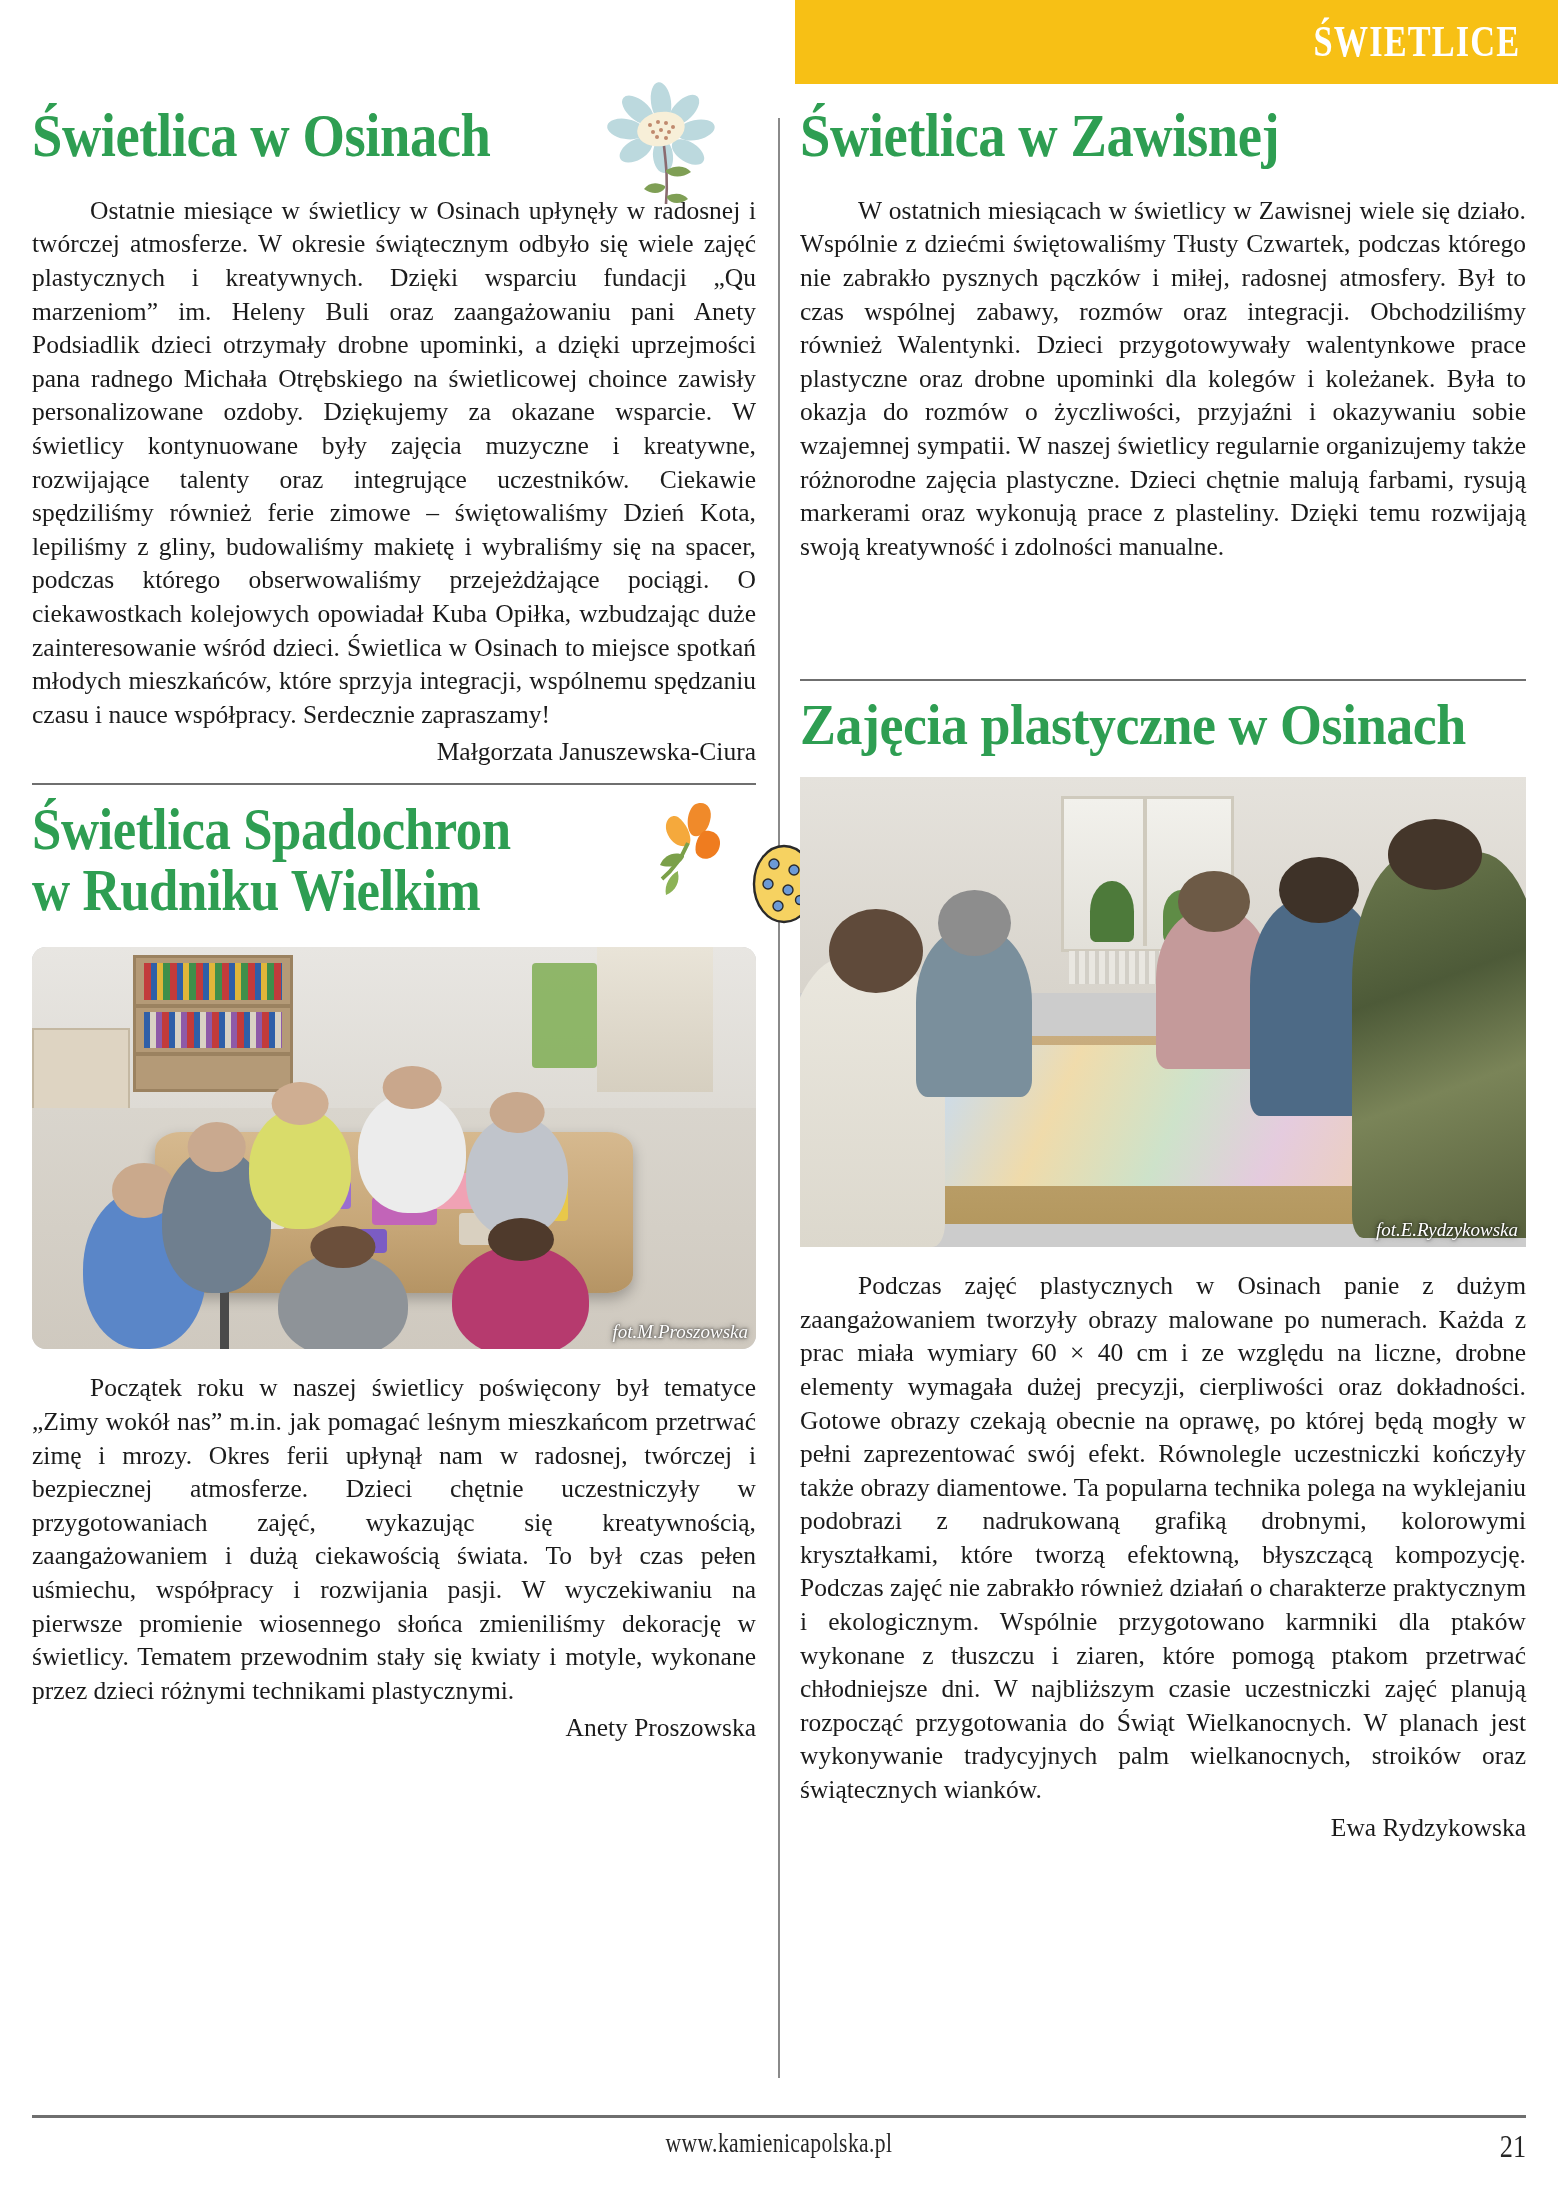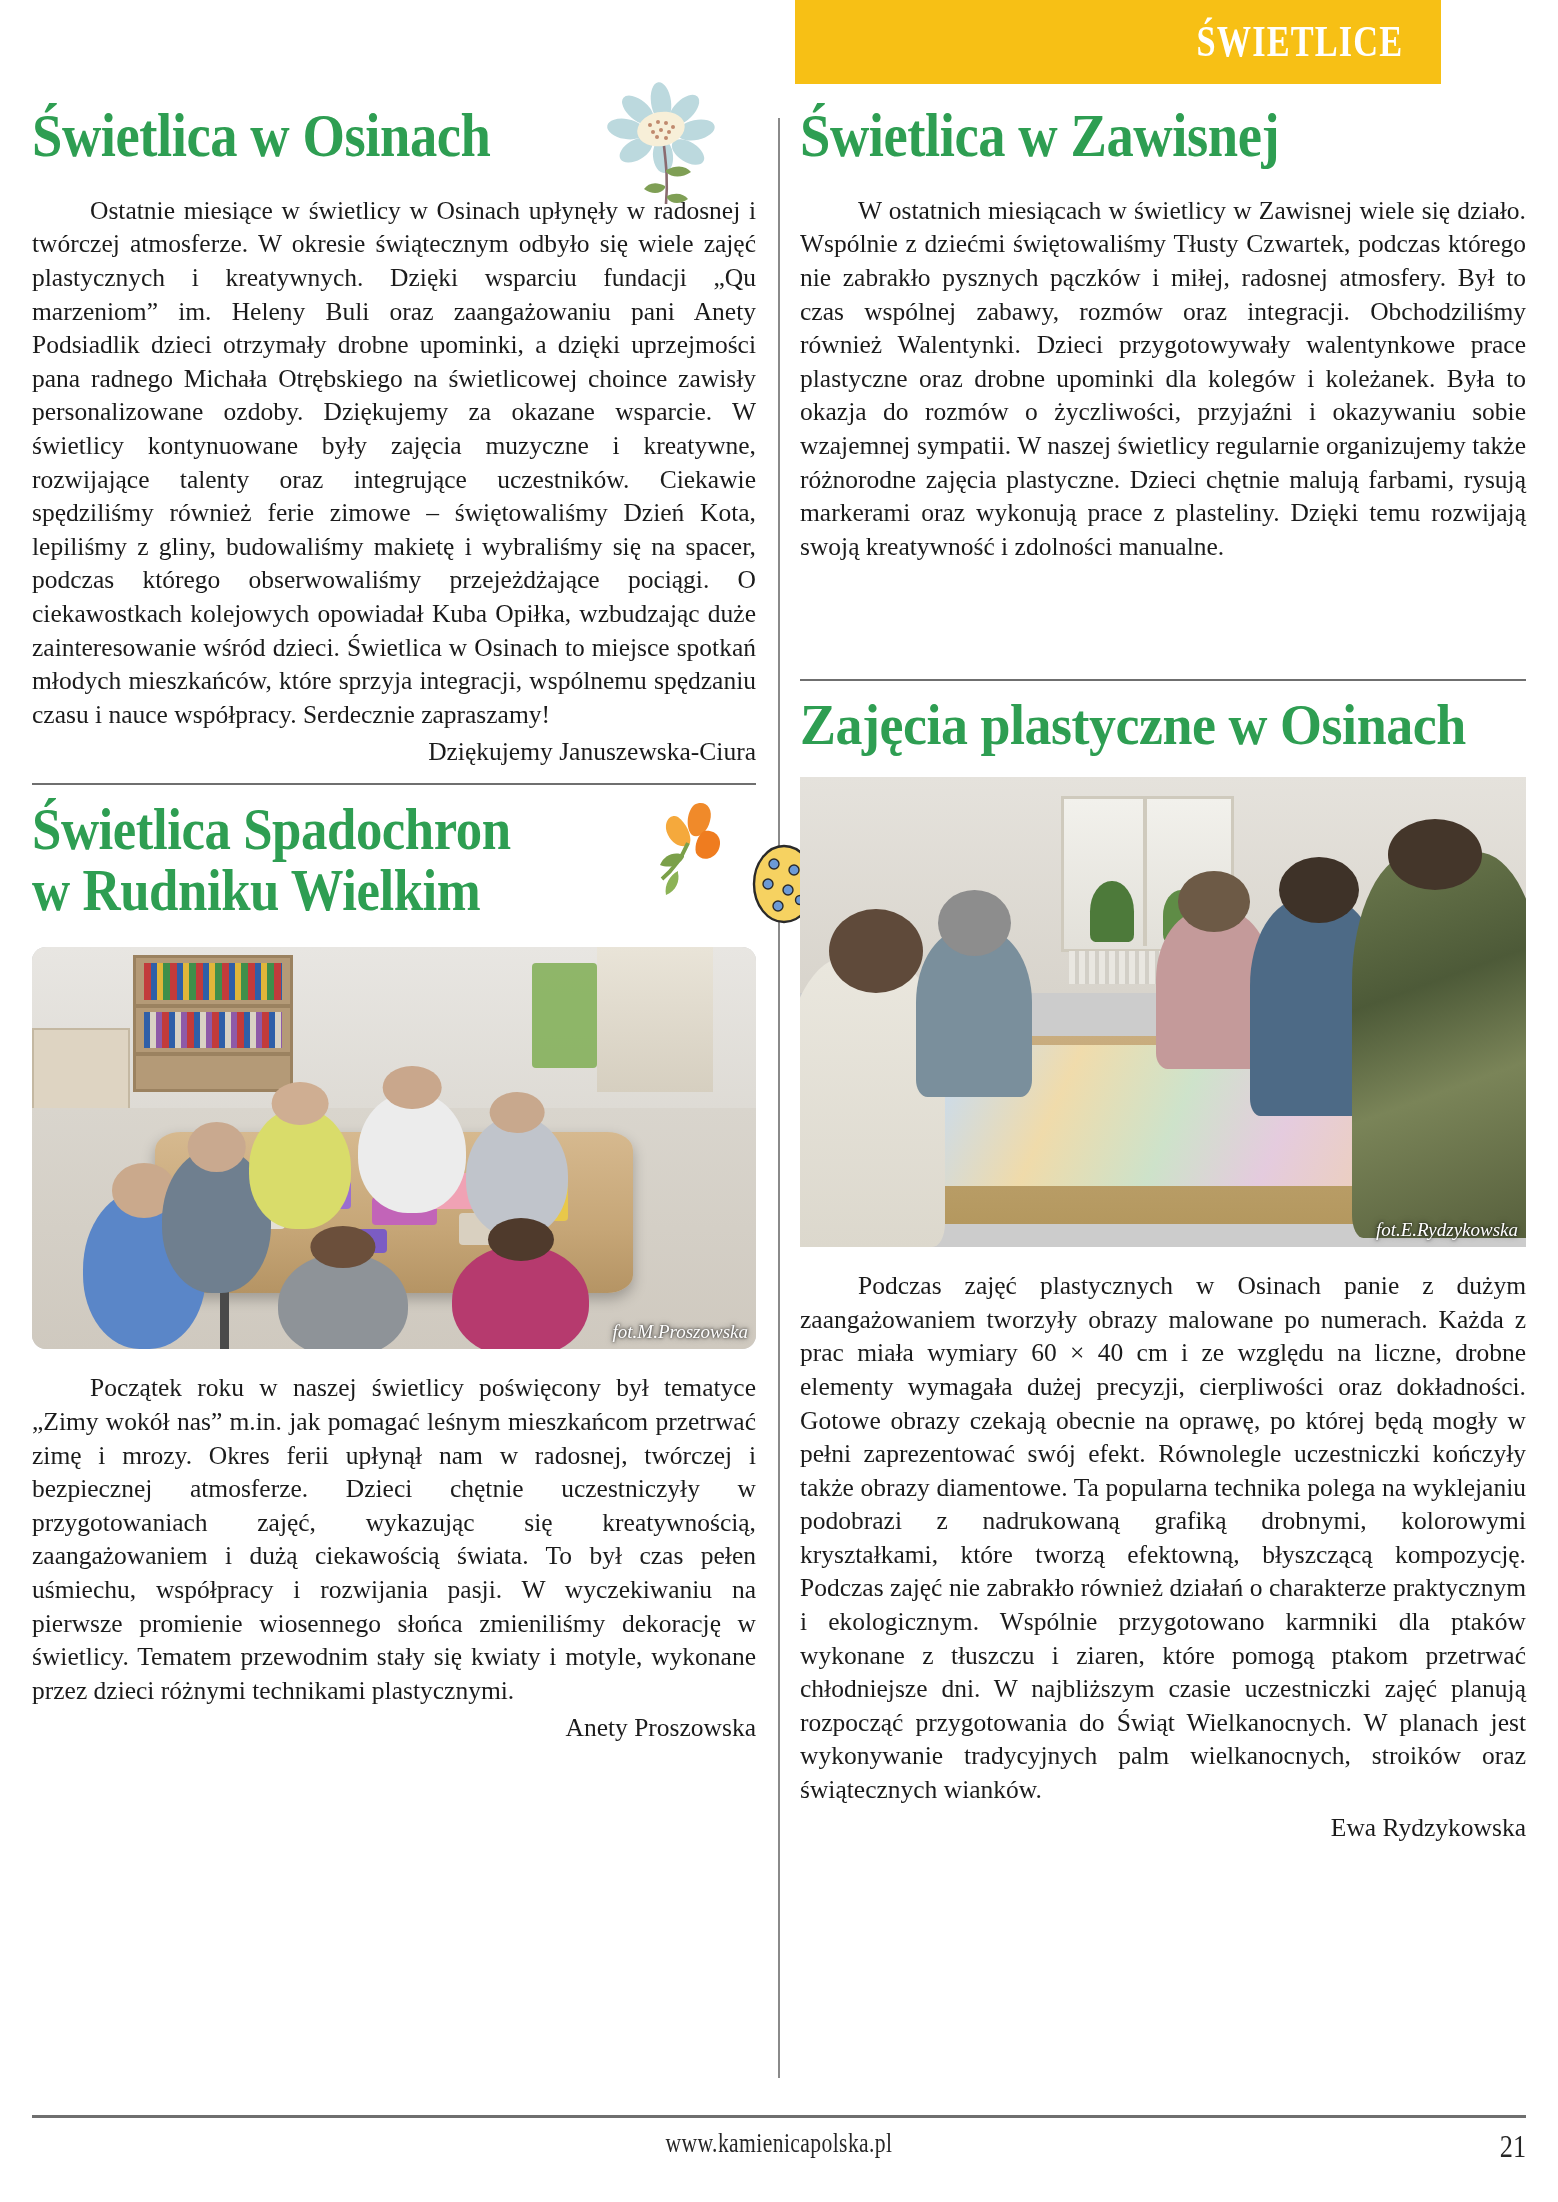--- a/index.html
+++ b/index.html
@@ -15,21 +15,21 @@
     font-family: "Liberation Serif", "DejaVu Serif", serif;
     color: #1b1b1b;
     overflow: hidden;
   }
 
   
   .header-banner {
     position: absolute;
     left: 795px;
     top: 0;
-    width: 646px;
+    width: 763px;
     height: 84px;
     background: #f7c015;
     display: flex;
     align-items: center;
     justify-content: flex-end;
     box-sizing: border-box;
     padding-right: 38px;
   }
   .header-banner .banner-title {
     color: #ffffff;
@@ -256,21 +256,21 @@
   </div>
 
   <div class="col-divider"></div>
 
   <div class="col-left">
 
     <h1 class="article-title">Świetlica w Osinach</h1>
 
     <p class="body-text" style="margin-top: 26px; text-indent: 58px;">Ostatnie miesiące w świetlicy w Osinach upłynęły w radosnej i twórczej atmosferze. W okresie świątecznym odbyło się wiele zajęć plastycznych i kreatywnych. Dzięki wsparciu fundacji „Qu marzeniom” im. Heleny Buli oraz zaangażowaniu pani Anety Podsiadlik dzieci otrzymały drobne upominki, a dzięki uprzejmości pana radnego Michała Otrębskiego na świetlicowej choince zawisły personalizowane ozdoby. Dziękujemy za okazane wsparcie. W świetlicy kontynuowane były zajęcia muzyczne i kreatywne, rozwijające talenty oraz integrujące uczestników. Ciekawie spędziliśmy również ferie zimowe – świętowaliśmy Dzień Kota, lepiliśmy z gliny, budowaliśmy makietę i wybraliśmy się na spacer, podczas którego obserwowaliśmy przejeżdżające pociągi. O ciekawostkach kolejowych opowiadał Kuba Opiłka, wzbudzając duże zainteresowanie wśród dzieci. Świetlica w Osinach to miejsce spotkań młodych mieszkańców, które sprzyja integracji, wspólnemu spędzaniu czasu i nauce współpracy. Serdecznie zapraszamy!</p>
 
-    <p class="byline">Dziękujemy Januszewska-Ciura</p>
+    <p class="byline">Małgorzata Januszewska-Ciura</p>
 
     <hr class="hrule">
 
     <div style="position:relative;">
       <h1 class="article-title two-line" style="width:600px;">
         <span>Świetlica Spadochron</span><br>
         <span>w Rudniku Wielkim</span>
       </h1>
 
       <div class="deco" style="left:612px; top:-4px; width:96px; height:110px;">

